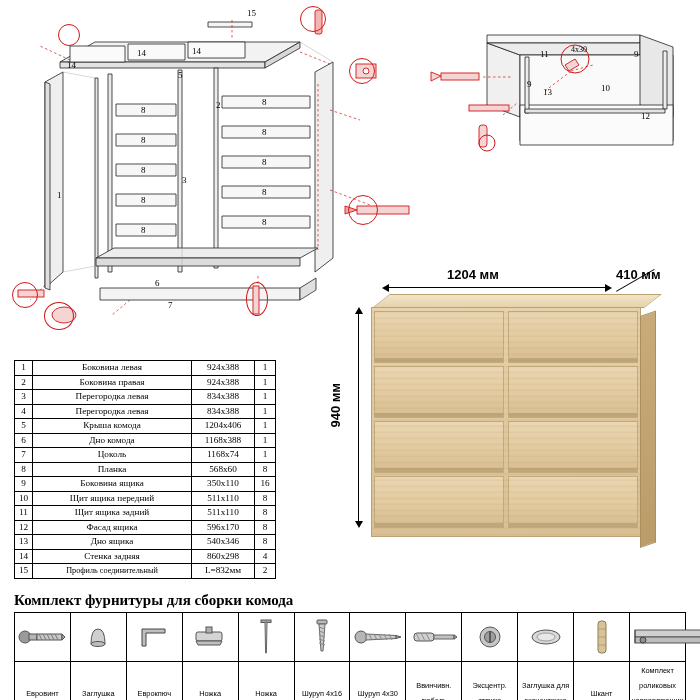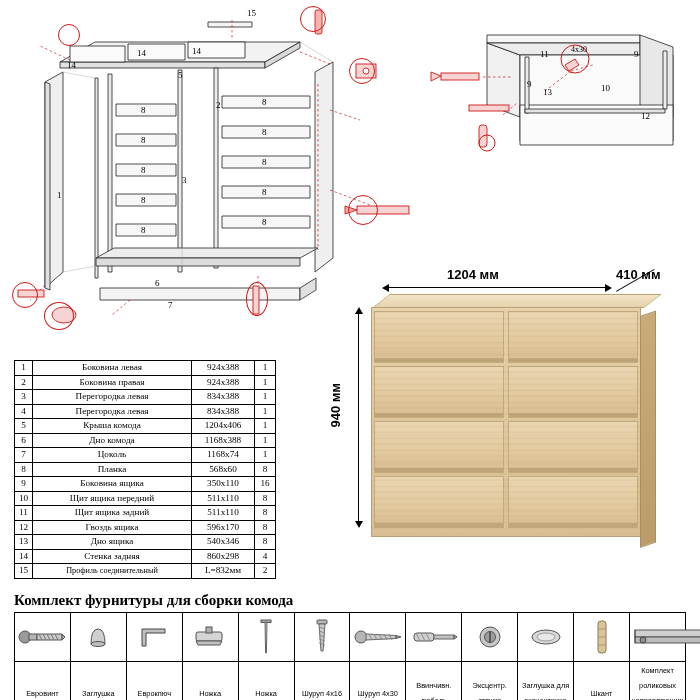--- a/index.html
+++ b/index.html
@@ -370,21 +370,21 @@
           <td class="qt">8</td>
         </tr>
         <tr>
           <td class="idx">11</td>
           <td class="nm">Щит ящика задний</td>
           <td class="sz">511х110</td>
           <td class="qt">8</td>
         </tr>
         <tr>
           <td class="idx">12</td>
-          <td class="nm">Гвоздь ящика</td>
+          <td class="nm">Фасад ящика</td>
           <td class="sz">596х170</td>
           <td class="qt">8</td>
         </tr>
         <tr>
           <td class="idx">13</td>
           <td class="nm">Дно ящика</td>
           <td class="sz">540х346</td>
           <td class="qt">8</td>
         </tr>
         <tr>

